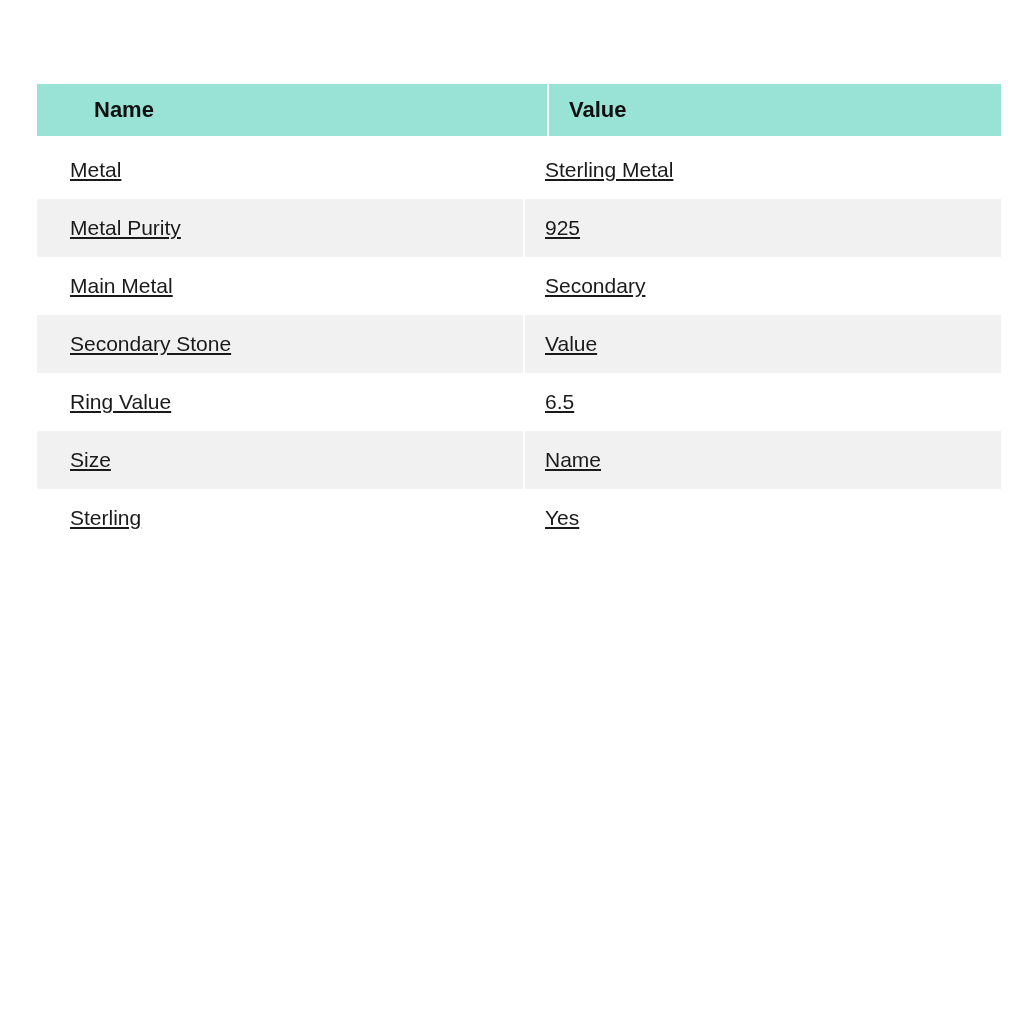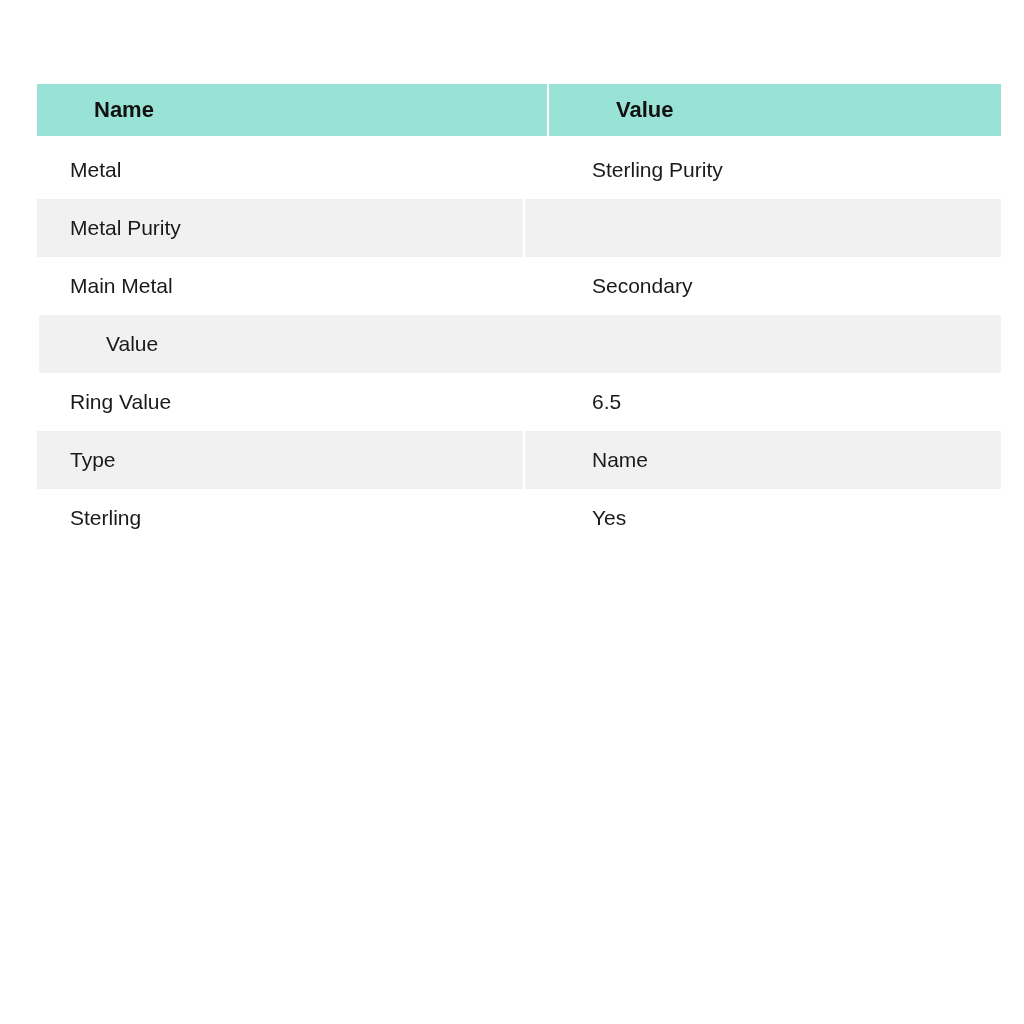--- a/index.html
+++ b/index.html
@@ -41,81 +41,83 @@
     padding-left: 33px;
   }
   .vdiv {
     width: 2px;
     background: var(--page-bg);
     flex: 0 0 2px;
   }
   .col-value {
     flex: 1;
     padding-left: 20px;
-    margin-left: 47px;
   }
   .tbody {
     margin-top: 5px;
   }
   .row {
     display: flex;
     height: 58px;
     background: transparent;
   }
   .row.striped {
     background: var(--stripe-bg);
   }
   .cell {
     display: flex;
     align-items: center;
     font-size: 21px;
     font-weight: 400;
     color: var(--text-color);
+    text-decoration: underline;
   }
 </style>
 </head>
 <body>
 
 <div class="attr-table">
   <div class="thead">
     <div class="th col-name">Name</div>
     <div class="vdiv"></div>
     <div class="th col-value">Value</div>
   </div>
   <div class="tbody" id="tbody">
   <div class="row">
     <div class="cell col-name">Metal</div>
     <div class="vdiv"></div>
-    <div class="cell col-value">Sterling Purity</div>
+    <div class="cell col-value">Sterling Metal</div>
   </div>
 
   <div class="row striped">
     <div class="cell col-name">Metal Purity</div>
     <div class="vdiv"></div>
+    <div class="cell col-value">925</div>
   </div>
 
   <div class="row">
     <div class="cell col-name">Main Metal</div>
     <div class="vdiv"></div>
     <div class="cell col-value">Secondary</div>
   </div>
 
   <div class="row striped">
+    <div class="cell col-name">Secondary Stone</div>
     <div class="vdiv"></div>
     <div class="cell col-value">Value</div>
   </div>
 
   <div class="row">
     <div class="cell col-name">Ring Value</div>
     <div class="vdiv"></div>
     <div class="cell col-value">6.5</div>
   </div>
 
   <div class="row striped">
-    <div class="cell col-name">Type</div>
+    <div class="cell col-name">Size</div>
     <div class="vdiv"></div>
     <div class="cell col-value">Name</div>
   </div>
 
   <div class="row">
     <div class="cell col-name">Sterling</div>
     <div class="vdiv"></div>
     <div class="cell col-value">Yes</div>
   </div>
 </div>

